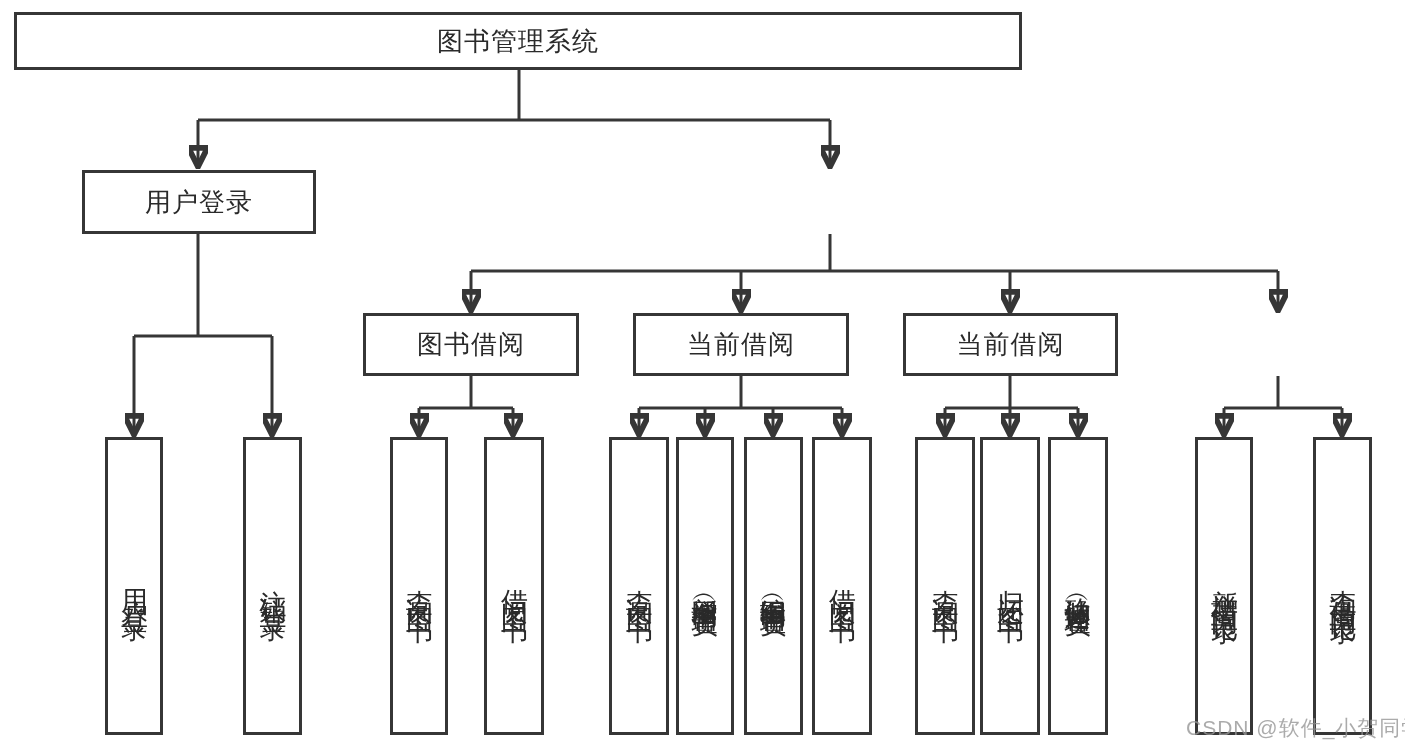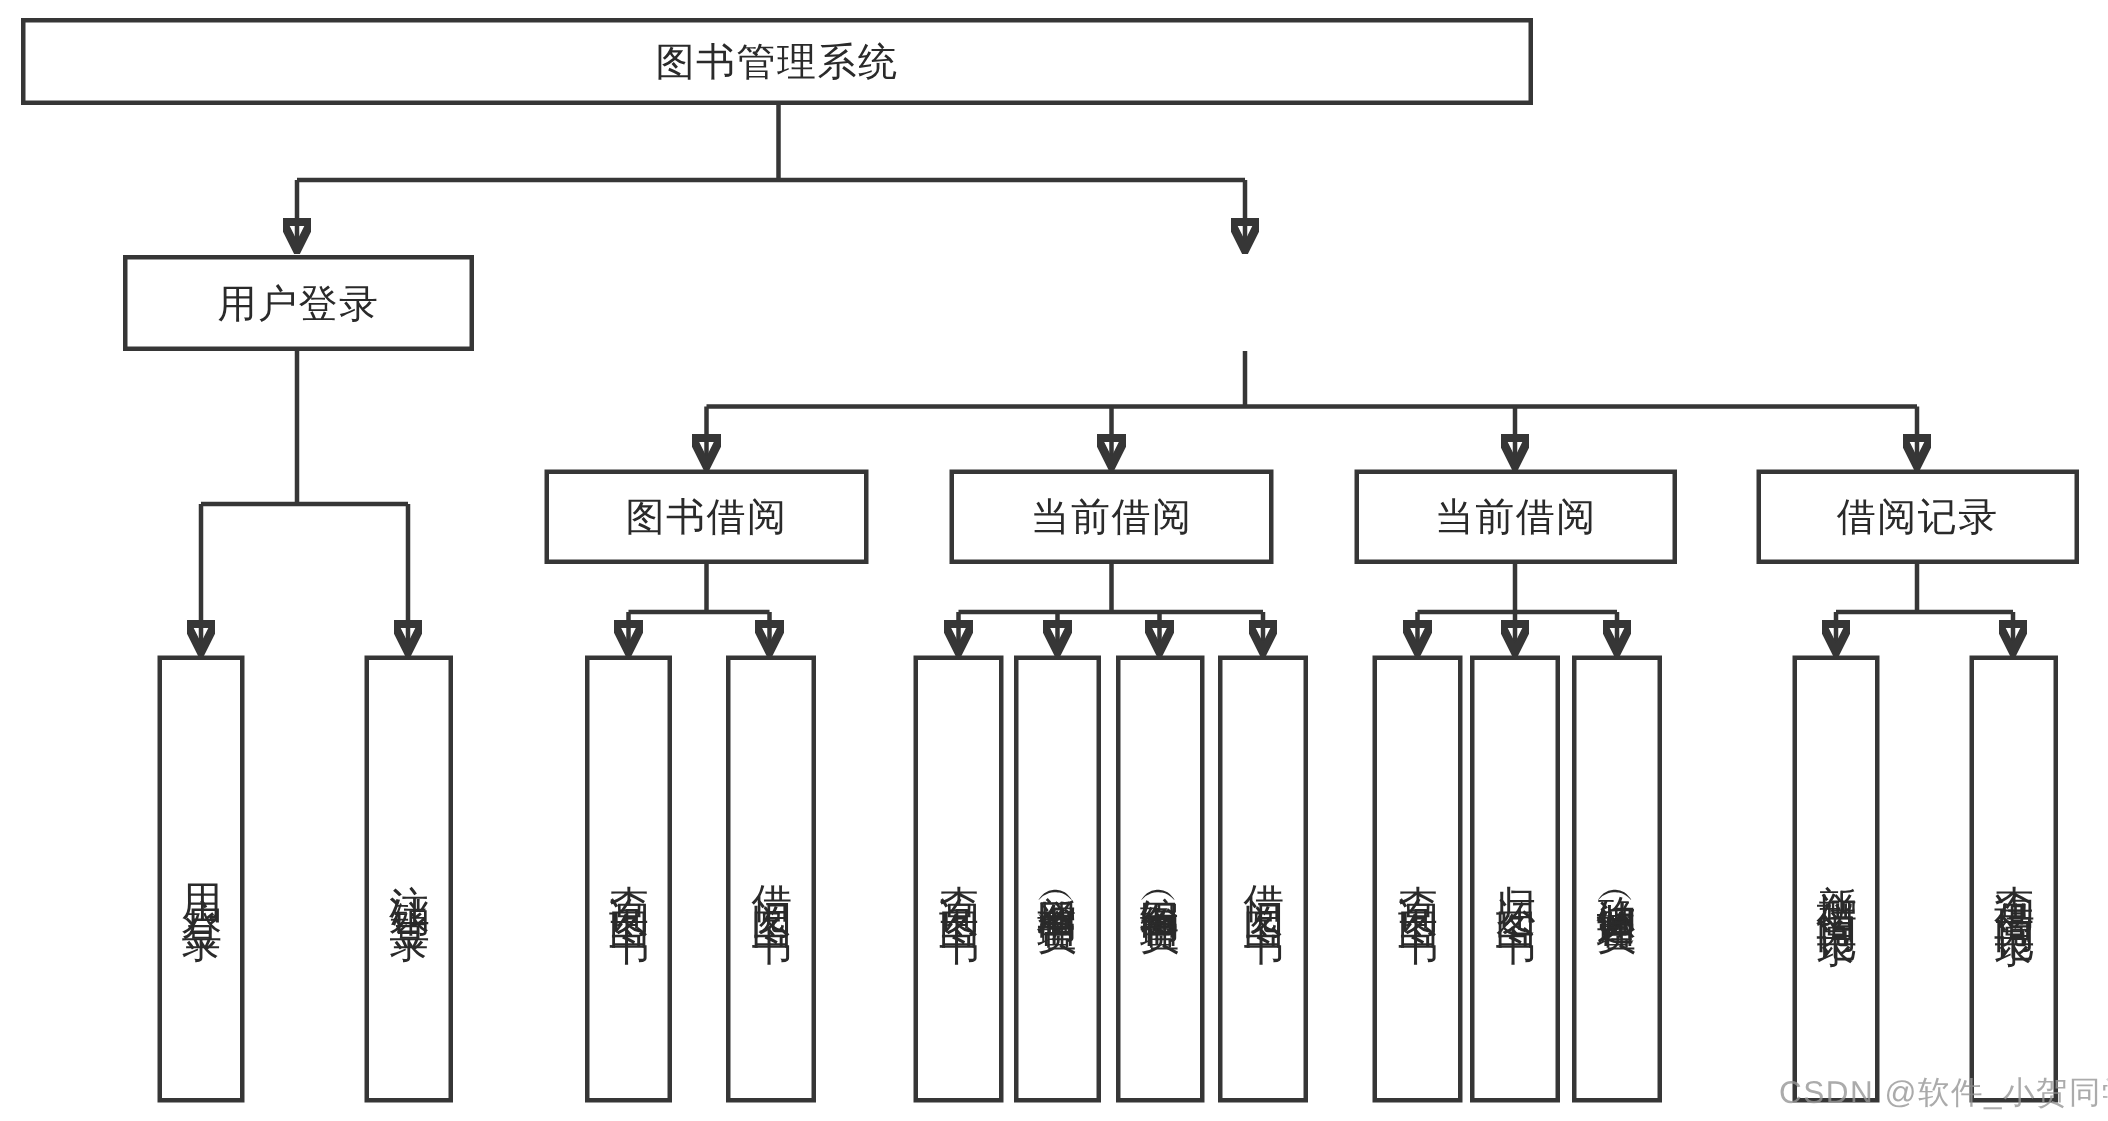--- a/index.html
+++ b/index.html
@@ -125,23 +125,20 @@
 
   <div class="node l3-node" style="left:363px; width:216px;">
     <span class="hlabel">图书借阅</span>
   </div>
   <div class="node l3-node" style="left:633px; width:216px;">
     <span class="hlabel">当前借阅</span>
   </div>
   <div class="node l3-node" style="left:903px; width:215px;align-items:center;">
     <span class="hlabel">当前借阅</span>
   </div>
-  <div class="node l3-node" style="left:1171px; width:215px;">
-    <span class="hlabel">借阅记录</span>
-  </div>
 
   <div class="node leaf" style="left:105px; width:58px;">
     <span class="vlabel">用户登录</span>
   </div>
   <div class="node leaf" style="left:243px; width:59px;">
     <span class="vlabel">注销登录</span>
   </div>
 
   <div class="node leaf" style="left:390px; width:58px;">
     <span class="vlabel">查询图书</span>

